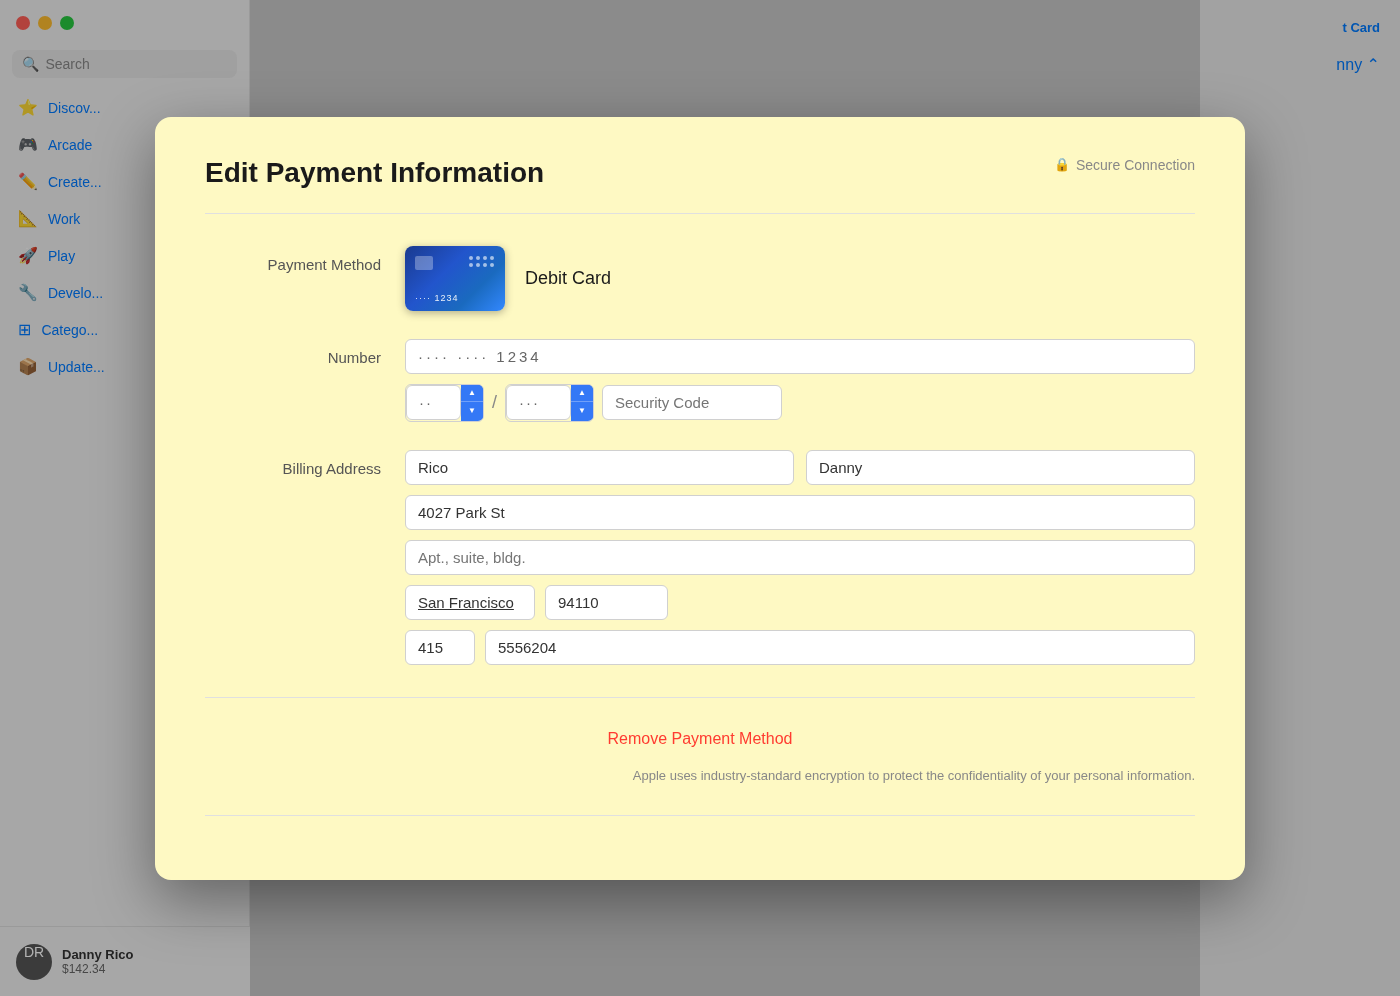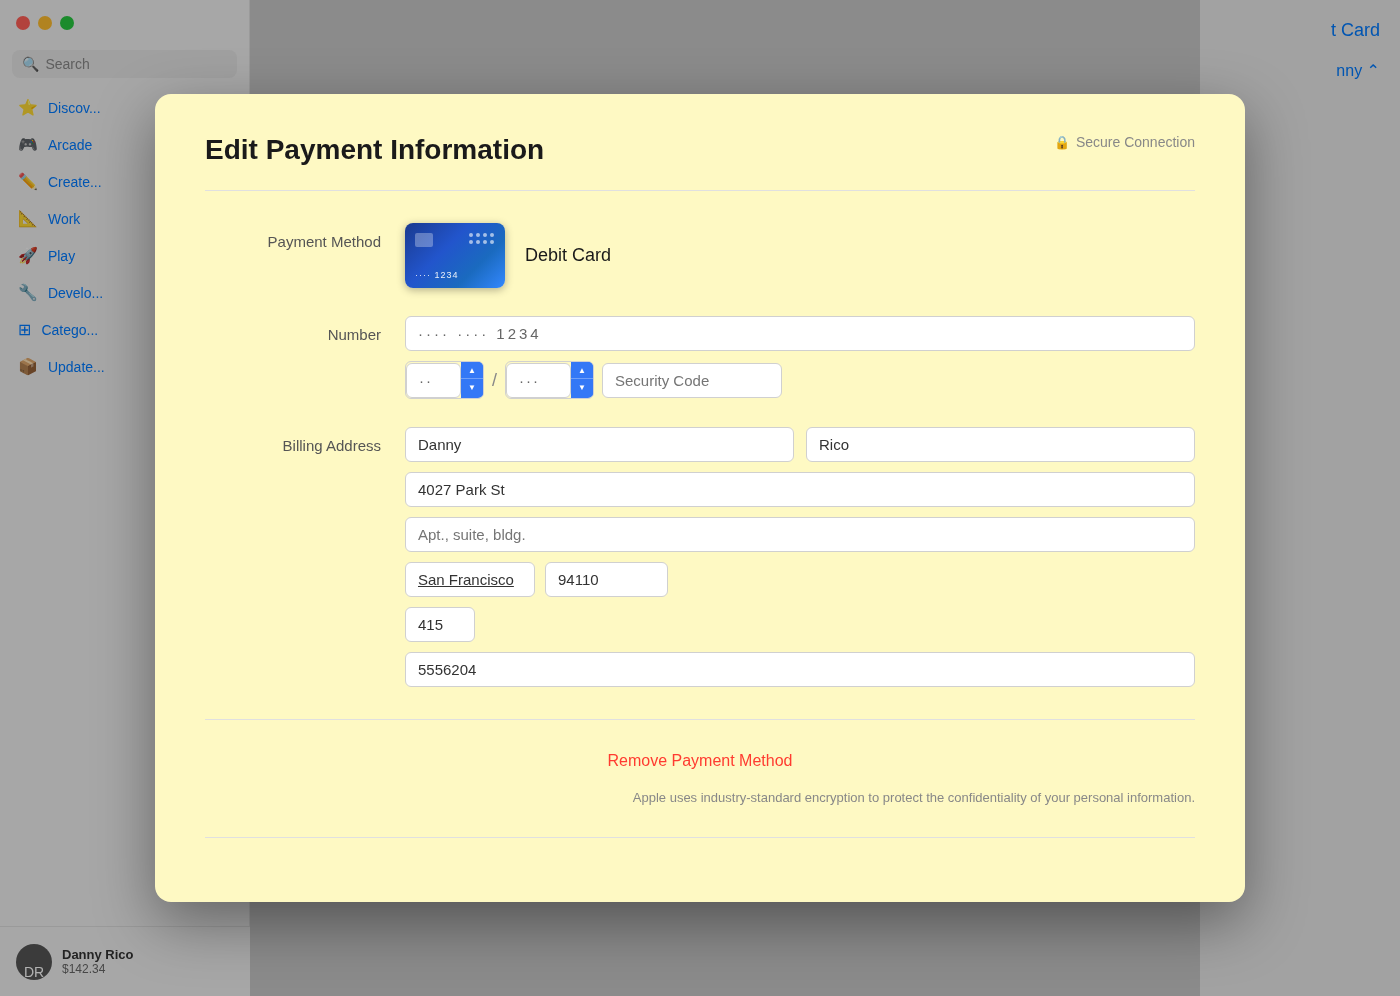--- a/index.html
+++ b/index.html
@@ -81,22 +81,22 @@
       background: #e8e8e8;
       display: flex;
       flex-direction: column;
       align-items: flex-end;
       padding: 20px 20px;
       gap: 20px;
     }
 
     .bg-right-card {
       color: #007aff;
-      font-size: 18px;
-      font-weight: 400;
+      font-size: 13px;
+      font-weight: 700;
     }
 
     .bg-right-user {
       color: #007aff;
       font-size: 16px;
     }
 
     
     .bg-bottom {
       position: absolute;
@@ -111,21 +111,21 @@
       gap: 10px;
       padding: 0 16px;
     }
 
     .bg-avatar {
       width: 36px;
       height: 36px;
       border-radius: 50%;
       background: #555;
       display: flex;
-      align-items: flex-end;
+      align-items: flex-start;
       justify-content: center;
       color: white;
       font-size: 14px;
     }
 
     .bg-user-info {
       display: flex;
       flex-direction: column;
     }
 
@@ -410,21 +410,20 @@
       justify-content: center;
     }
 
     .zip-input {
       width: 120px;
     }
 
     .phone-row {
       display: flex;
       gap: 10px;
-      flex-direction: column;
     }
 
     .area-code-input {
       width: 70px;
     }
 
     .phone-number-input {
       flex: 1;
     }
 
@@ -607,22 +606,22 @@
         </div>
       </div>
     </div>
 
     <div class="form-section">
       <div class="form-label">Billing Address</div>
       <div class="form-content">
 
         
         <div class="name-row">
+          <input type="text" class="name-input" value="Rico" style="flex: 1 1 0%;">
           <input type="text" class="name-input" value="Danny" style="flex: 1 1 0%;">
-          <input type="text" class="name-input" value="Rico" style="flex: 1 1 0%;">
         </div>
 
         
         <input type="text" class="street-input" value="4027 Park St" style="width: 100%; margin-bottom: 10px;">
 
         
         <input type="text" class="street-input" style="width: 100%; margin-bottom: 10px; color: rgb(170, 170, 170);" placeholder="Apt., suite, bldg.">
 
         
         <div class="city-state-zip-row">

